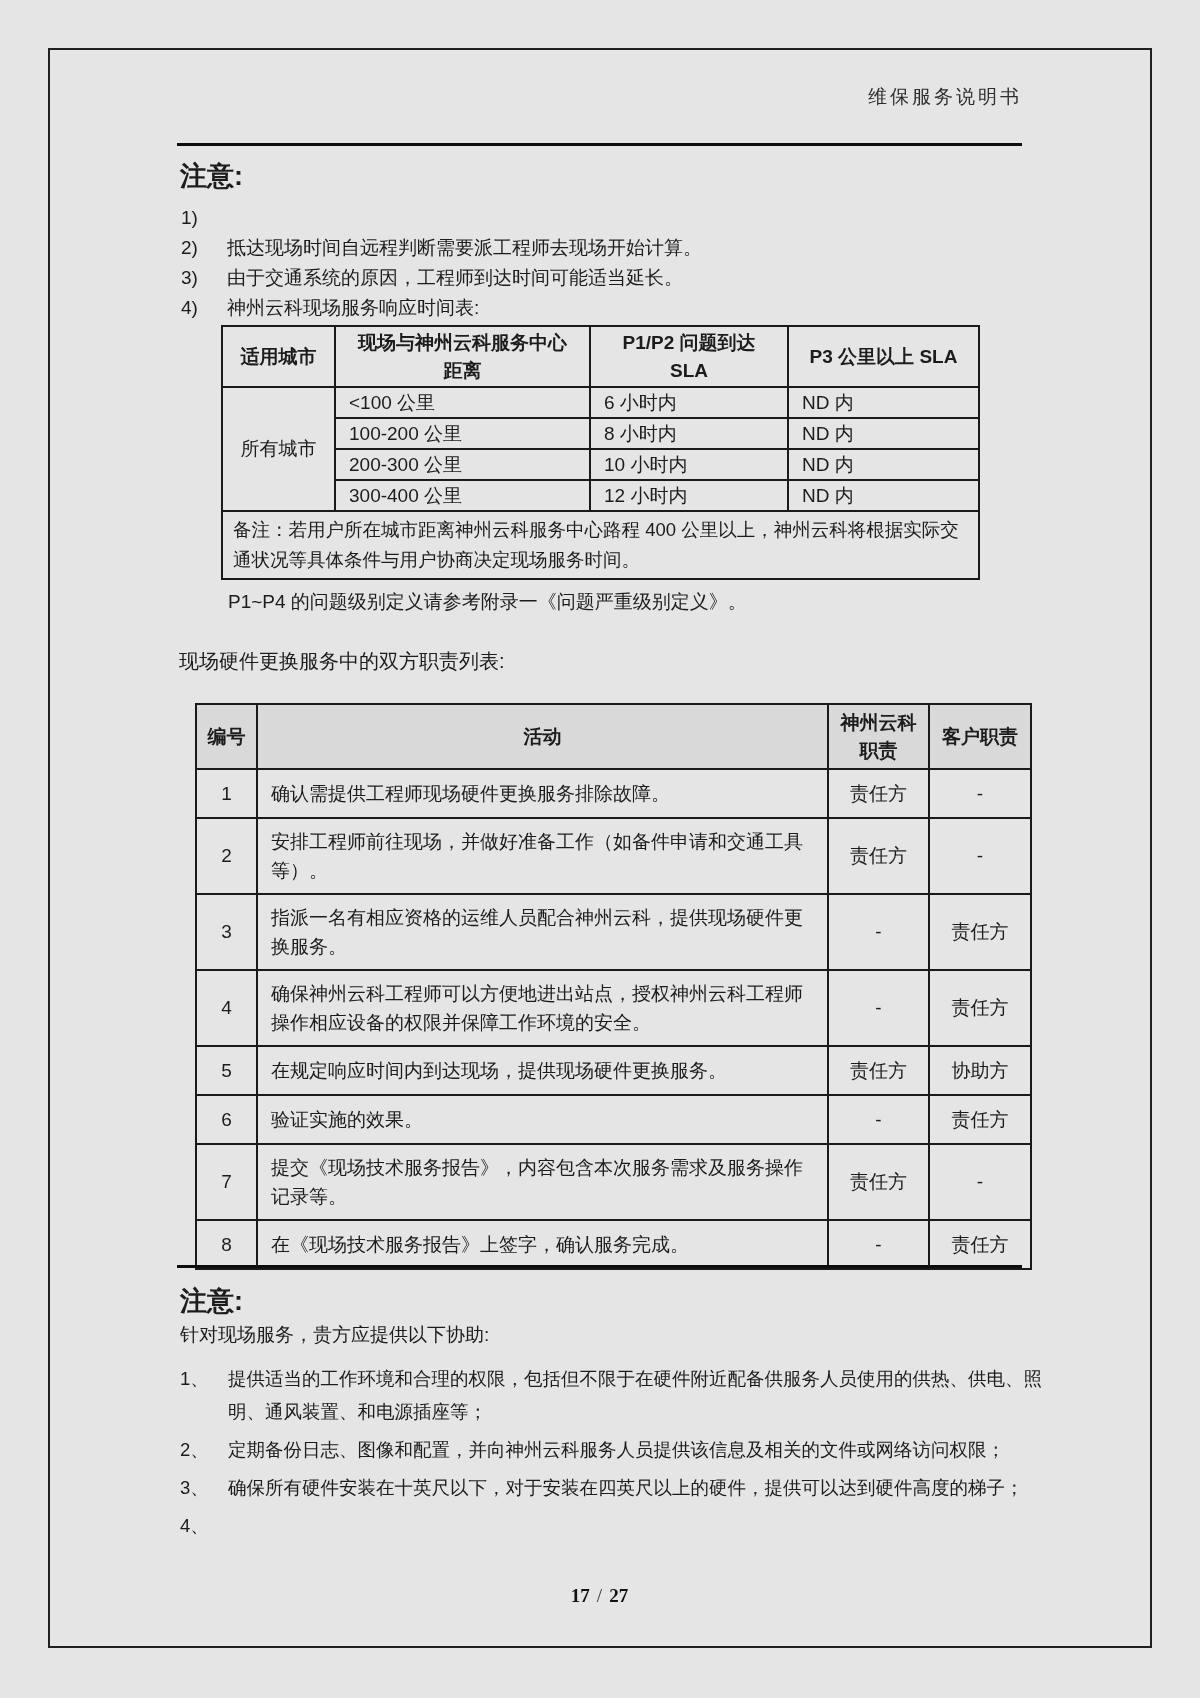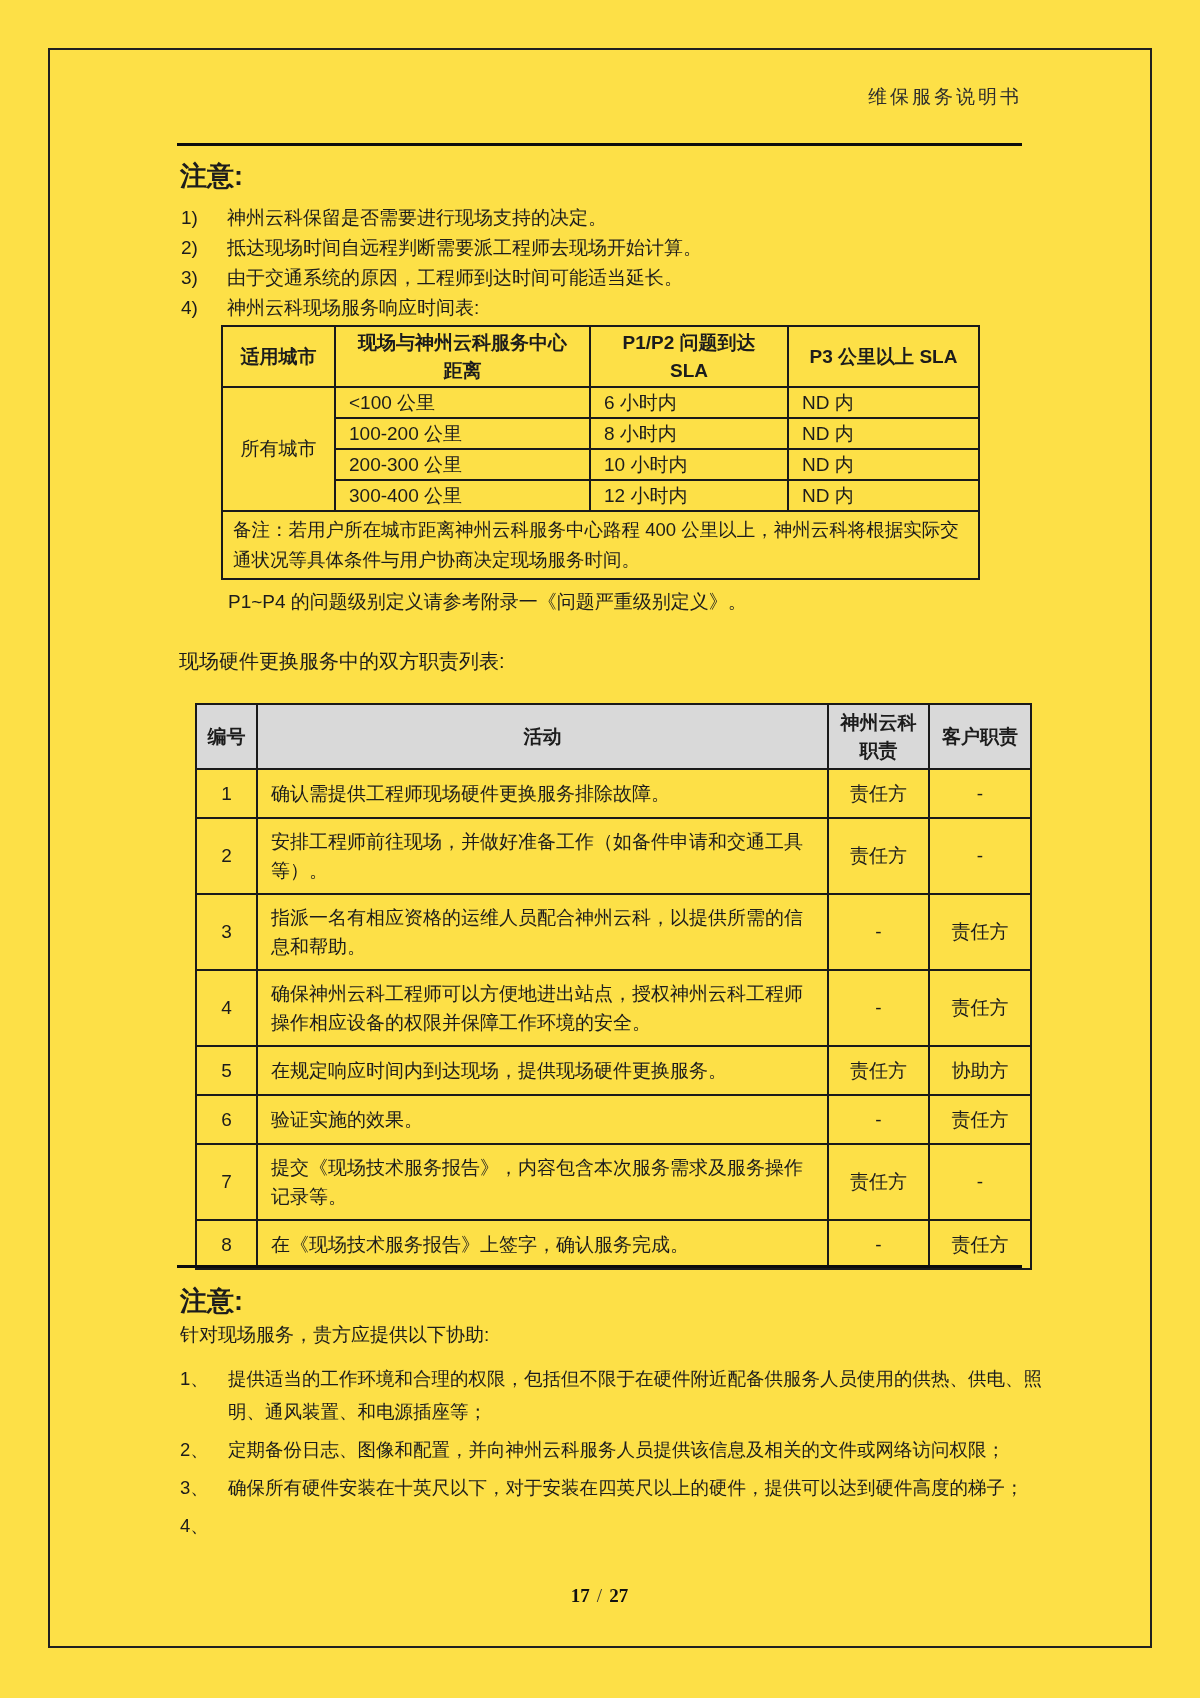--- a/index.html
+++ b/index.html
@@ -1,19 +1,19 @@
 <!DOCTYPE html>
 <html><head>
 <meta charset="utf-8">
 <style>
   html,body { margin:0; padding:0; }
   body { background:#faf9f7; }
   .page {
     position:relative; width:1200px; height:1698px;
-    background:#fde047; overflow:hidden;
+    background:#e5e5e5; overflow:hidden;
     font-family:"Liberation Sans","DejaVu Sans",sans-serif;
     color:#1c1c1c;
   }
   .page-frame {
     position:absolute; left:48px; top:48px; width:1104px; height:1600px;
     border:2px solid #202020; box-sizing:border-box;
   }
   .doc-header {
     position:absolute; top:84px; left:560px; width:462px; text-align:right;
     font-family:"Liberation Serif","DejaVu Serif",serif;
@@ -71,21 +71,20 @@
   <div class="page-frame"></div>
 
   <div class="doc-header">维保服务说明书</div>
   <div class="rule" id="rule1"></div>
 
   <div class="notice-label" id="notice1-label">注意:</div>
 
   <div class="num-list" id="notice1-list">
     <div class="num-item">
       <span class="num">1)</span>
-      <span class="txt">神州云科保留是否需要进行现场支持的决定。</span>
     </div>
     <div class="num-item">
       <span class="num">2)</span>
       <span class="txt">抵达现场时间自远程判断需要派工程师去现场开始计算。</span>
     </div>
     <div class="num-item">
       <span class="num">3)</span>
       <span class="txt">由于交通系统的原因，工程师到达时间可能适当延长。</span>
     </div>
     <div class="num-item">
@@ -160,21 +159,21 @@
       <td class="role">-</td>
     </tr>
     <tr class="h2">
       <td class="no">2</td>
       <td class="act">安排工程师前往现场，并做好准备工作（如备件申请和交通工具等）。</td>
       <td class="role">责任方</td>
       <td class="role">-</td>
     </tr>
     <tr class="h2">
       <td class="no">3</td>
-      <td class="act">指派一名有相应资格的运维人员配合神州云科，以提供所需的信息和帮助。</td>
+      <td class="act">指派一名有相应资格的运维人员配合神州云科，提供现场硬件更换服务。</td>
       <td class="role">-</td>
       <td class="role">责任方</td>
     </tr>
     <tr class="h2">
       <td class="no">4</td>
       <td class="act">确保神州云科工程师可以方便地进出站点，授权神州云科工程师操作相应设备的权限并保障工作环境的安全。</td>
       <td class="role">-</td>
       <td class="role">责任方</td>
     </tr>
     <tr class="h1">

